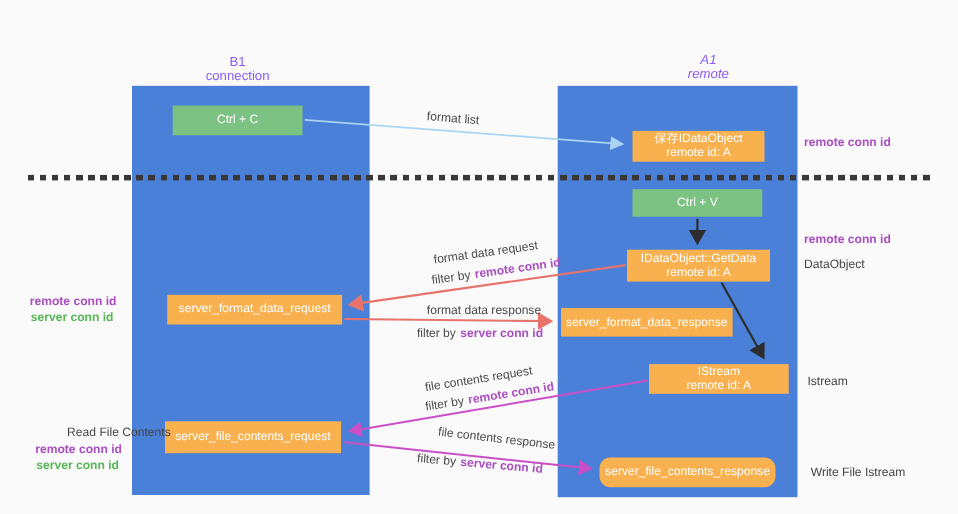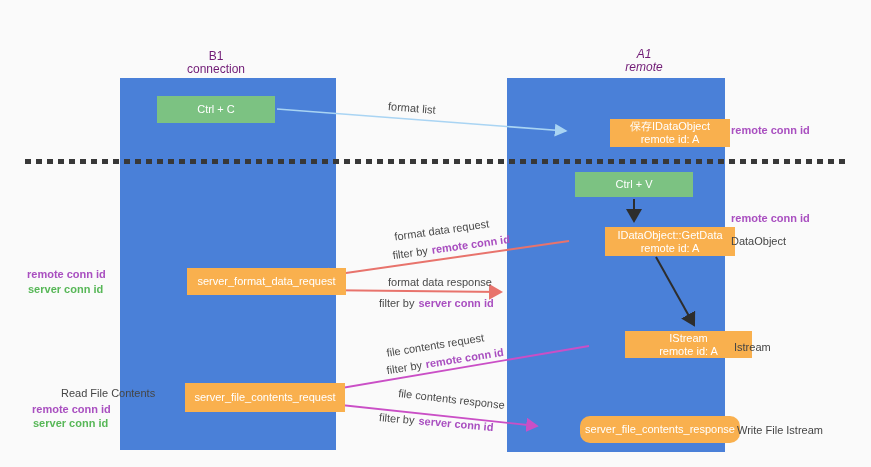--- a/index.html
+++ b/index.html
@@ -11,40 +11,40 @@
     position:relative;
     width:871px; height:467px;
     background:#fafafa;
     overflow:hidden;
   }
   .title {
     position:absolute; left:0; top:8px; width:871px;
     text-align:center; color:#3f3f3f; font-size:15px; line-height:19px;
   }
   .col-header {
-    position:absolute; text-align:center; color:#701a75;
+    position:absolute; text-align:center; color:#8b5cf6;
     font-size:12px; line-height:13px;
   }
   .column {
     position:absolute; background:#4a80d8; z-index:1;
   }
   .dashed {
     position:absolute; left:25px; top:159px; width:825px; height:5px;
     background:repeating-linear-gradient(90deg,#383838 0 6px,rgba(0,0,0,0) 6px 11px);
     z-index:5;
   }
   .arrows { position:absolute; left:0; top:0; z-index:2; }
   .node {
     position:absolute; z-index:3;
     display:flex; flex-direction:column; align-items:center; justify-content:center;
     color:#ffffff; font-size:11px; line-height:13px; text-align:left;
     white-space:nowrap;
   }
   .node.green  { background:#7cc282; }
-  .node.orange { background:#f9b04e;margin-left:35px; }
+  .node.orange { background:#f9b04e; }
   .lbl {
     position:absolute; z-index:4; font-size:11px; color:#454545; white-space:nowrap;
   }
   .lbl.purple { color:#a94fc0; font-weight:bold; }
   .lbl.greenlbl { color:#57b757; font-weight:bold; }
   .edge-label {
     position:absolute; z-index:4; font-size:11px; color:#4a4a4a; white-space:nowrap;
     transform-origin:center;
   }
   .edge-label .pre { margin-right:4px; }
@@ -109,20 +109,23 @@
 
   <div class="node orange" style="left:570px; top:227px; width:130px; height:29px;">
     <div>IDataObject::GetData</div>
     <div>remote id: A</div>
   </div>
 
   <div class="node orange" style="left:152px; top:268px; width:159px; height:27px;">
     <div>server_format_data_request</div>
   </div>
 
+  <div class="node orange" style="left:510px; top:280px; width:156px; height:26px;">
+    <div>server_format_data_response</div>
+  </div>
 
   <div class="node orange" style="left:590px; top:331px; width:127px; height:27px;">
     <div>IStream</div>
     <div>remote id: A</div>
   </div>
 
   <div class="node orange" style="left:150px; top:383px; width:160px; height:29px;">
     <div>server_file_contents_request</div>
   </div>
 

